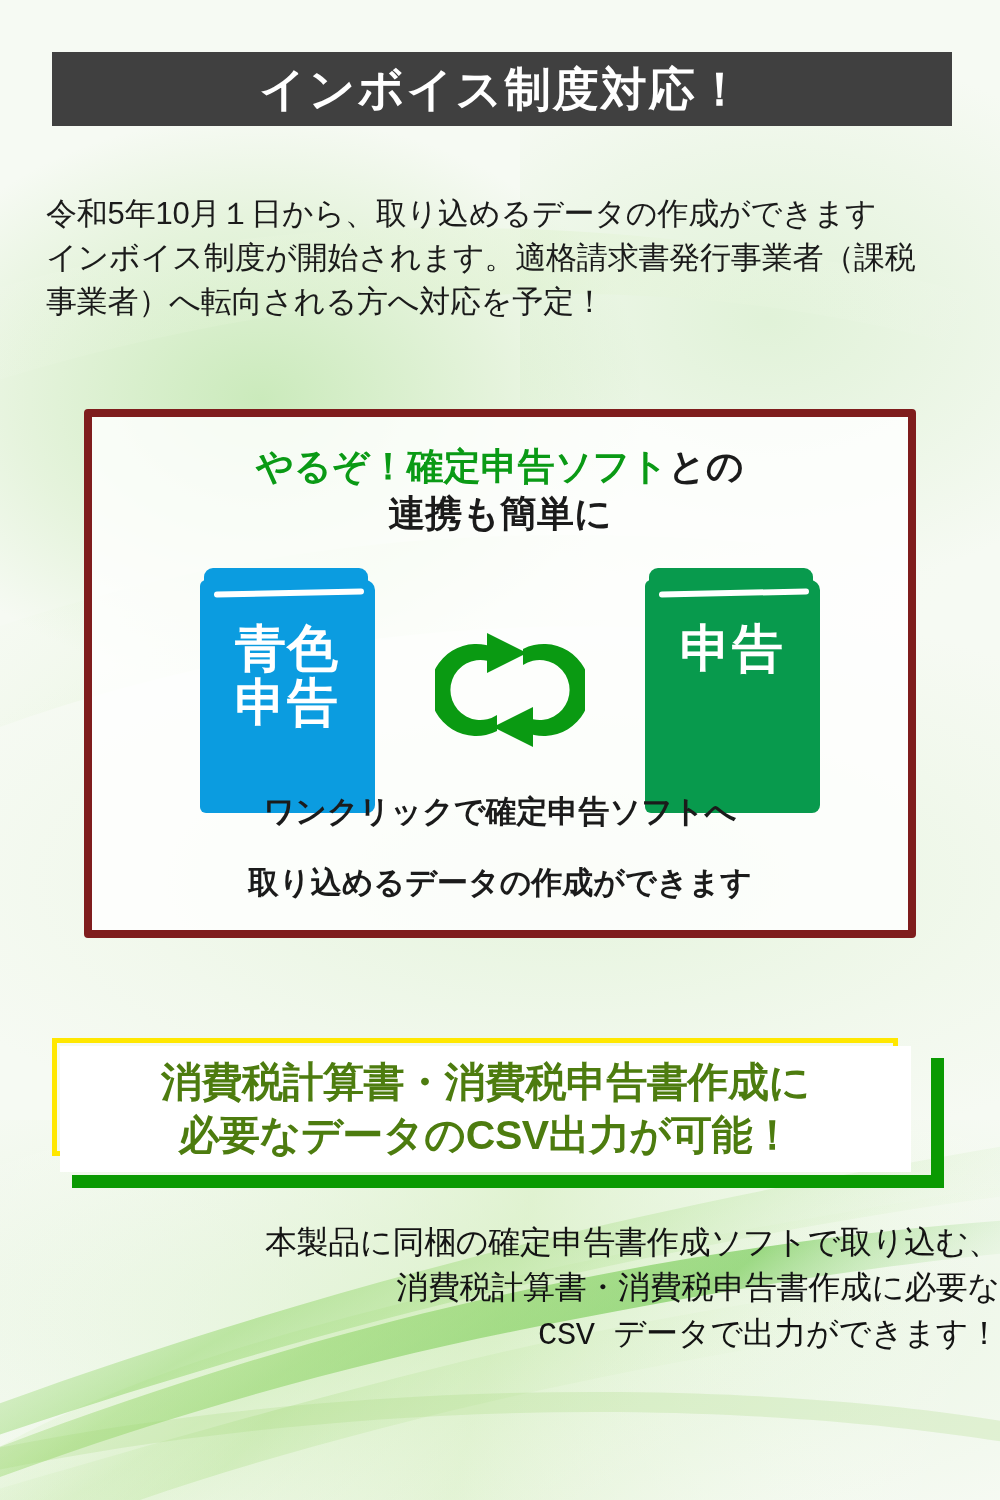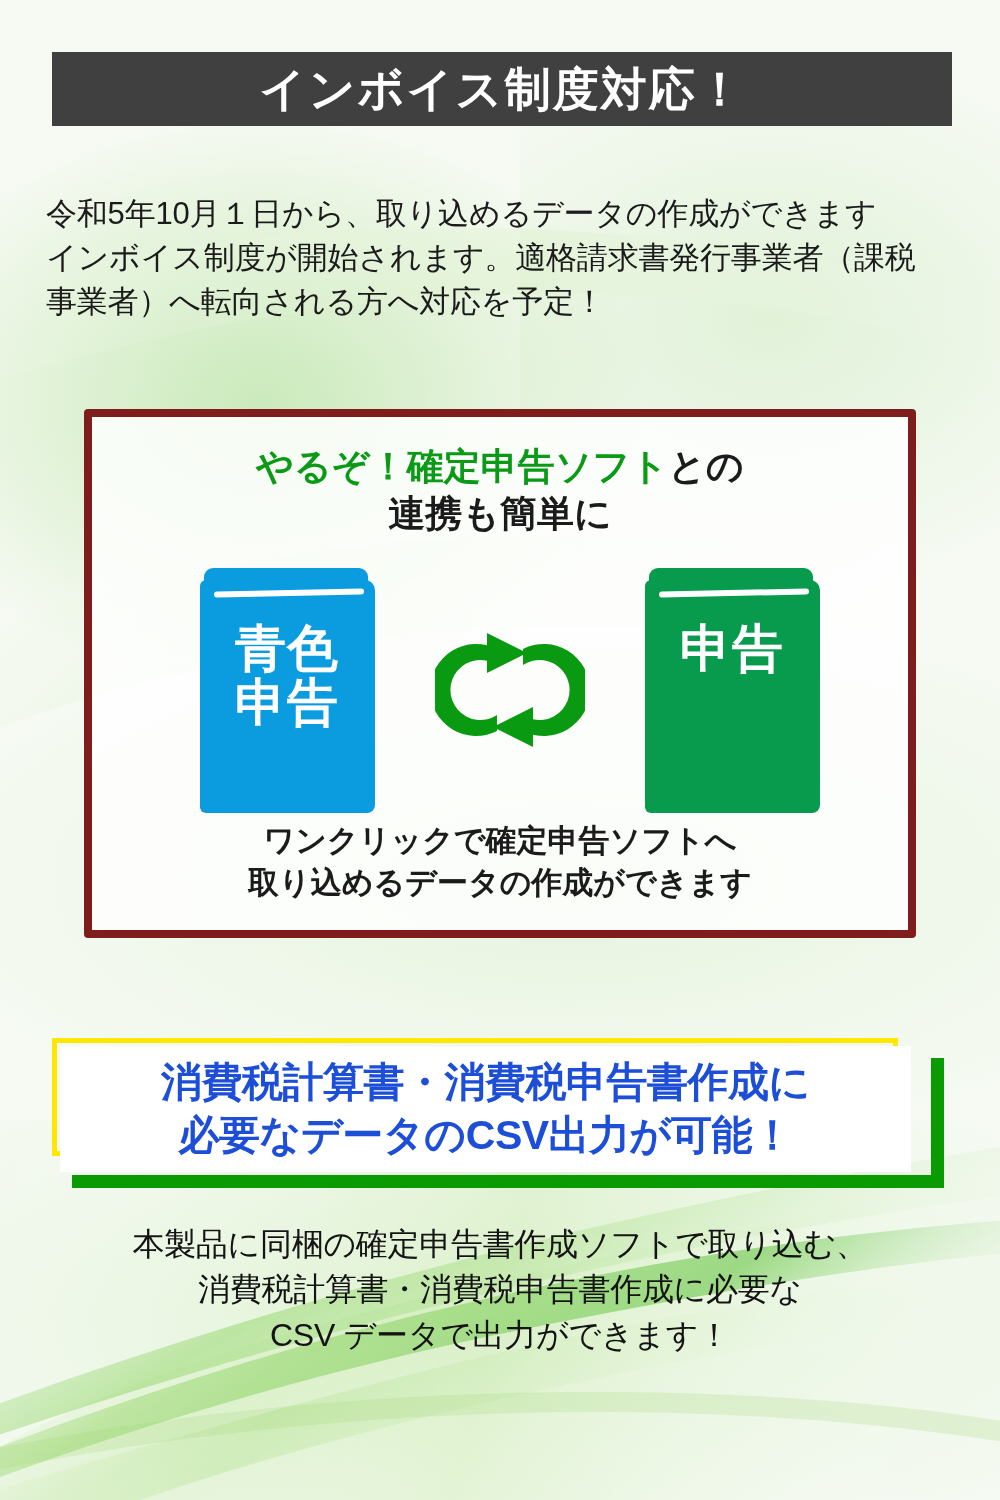--- a/index.html
+++ b/index.html
@@ -192,21 +192,21 @@
   #card-caption {
     position: absolute;
     left: 0; right: 0;
     bottom: 26px;
     text-align: center;
     font-size: 31px;
     font-weight: bold;
     line-height: 1.35;
     color: #1b1b1b;
   }
-  #card-caption span { display: block; }
+  #card-caption span { display: block; margin-top: 29px; }
 
   
   #highlight-banner {
     position: absolute;
     left: 52px;
     top: 1038px;
     width: 892px;
     height: 150px;
     z-index: 5;
   }
@@ -240,40 +240,41 @@
   #banner-text {
     position: absolute;
     left: 8px;
     top: 8px;
     width: 851px;
     height: 126px;
     display: flex;
     flex-direction: column;
     align-items: center;
     justify-content: center;
-    color: #1d4ed8;
+    color: #4d7c0f;
     font-size: 41px;
     font-weight: bold;
     line-height: 1.3;
     letter-spacing: -0.5px;
   }
   #banner-text span { display: block; white-space: nowrap; }
 
   
   #closing-paragraph {
     position: absolute;
     left: 0;
     right: 0;
     top: 1222px;
     z-index: 5;
-    text-align: center;
+    text-align: right;
     color: #141414;
     font-size: 32px;
     line-height: 1.42;
     letter-spacing: -0.3px;
+    font-family: Liberation Mono, monospace;
   }
   #closing-paragraph .pline { display: block; white-space: nowrap; }
 </style>
 </head>
 <body>
 
 <div id="page">
 
   <div id="bg-layer">
     <div class="wash wash-top-left"></div>

